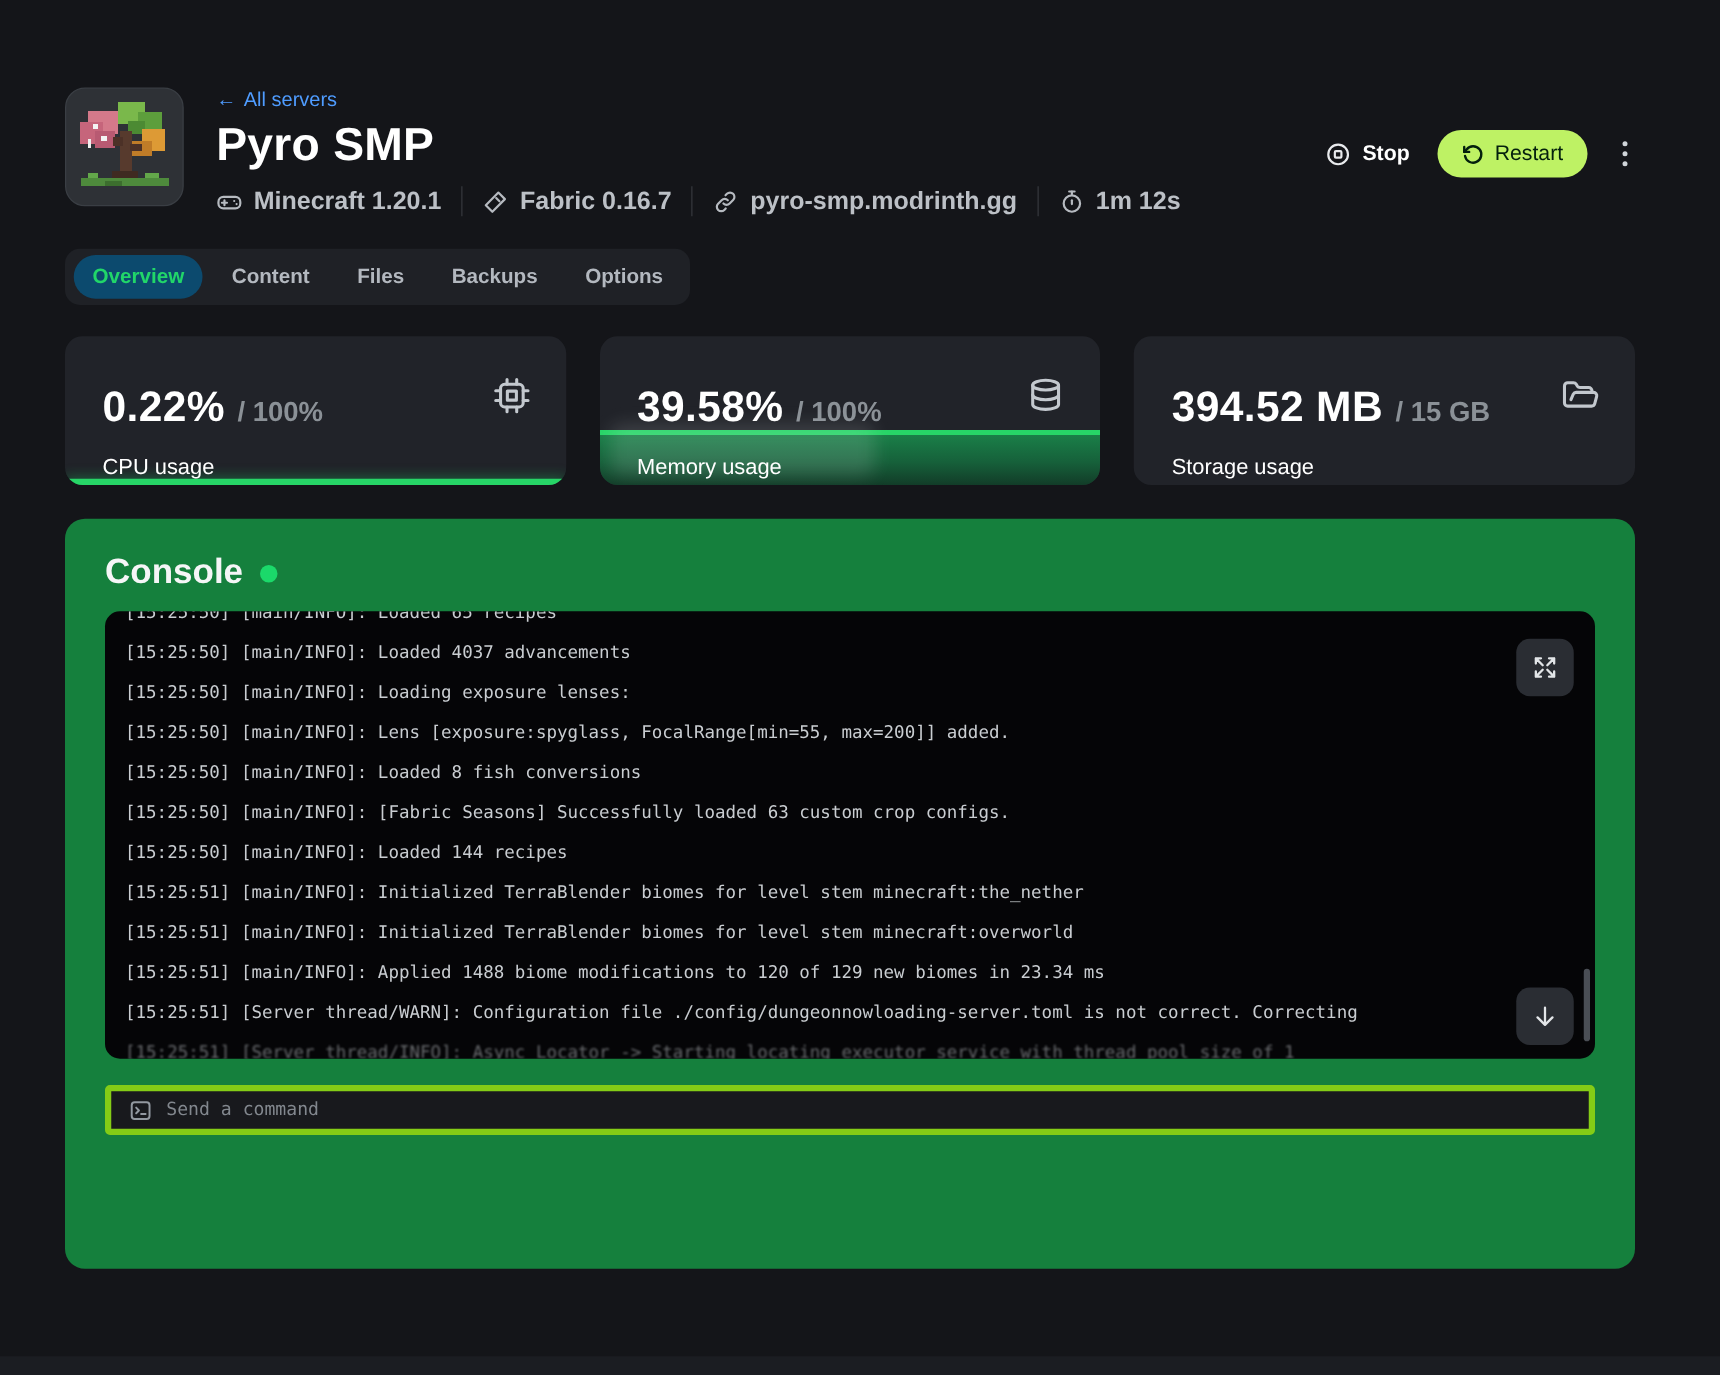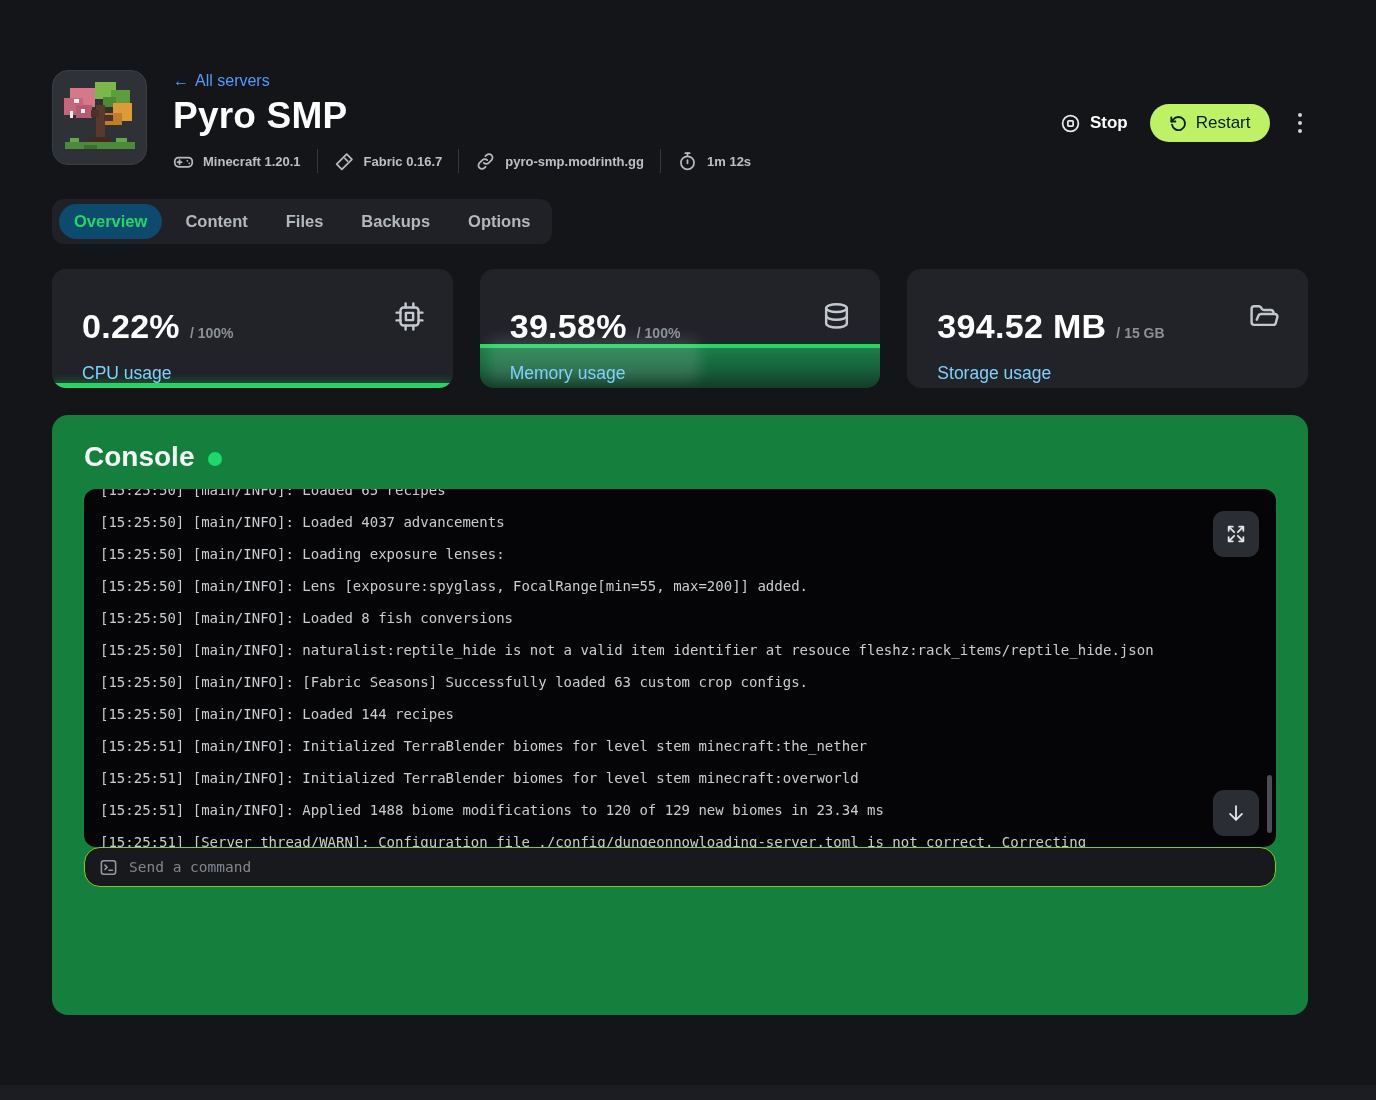--- a/index.html
+++ b/index.html
@@ -21,21 +21,21 @@
   }
   .server-logo svg { width:86px; height:86px; image-rendering:pixelated; }
   .header-info { margin-left:26px; }
   .back-link {
     display:inline-flex; align-items:center; gap:6px;
     color:#4f9cff; font-size:16px; font-weight:500; cursor:pointer;
     margin-top:2px;
   }
   .server-title { color:#ffffff; font-size:37px; font-weight:800; letter-spacing:.2px; margin-top:5px; }
   .meta-row { display:flex; align-items:center; gap:16px; margin-top:12px; }
-  .meta-item { display:flex; align-items:center; gap:9px; color:#bcc0c6; font-size:13px; font-weight:600; }
+  .meta-item { display:flex; align-items:center; gap:9px; color:#bcc0c6; font-size:20px; font-weight:600; }
   .meta-item svg { width:21px; height:21px; stroke:#b6bac0; fill:none; stroke-width:2; stroke-linecap:round; stroke-linejoin:round; }
   .meta-sep { width:1px; height:24px; background:#34373d; }
 
   .header-actions { margin-left:auto; margin-top:34px; display:flex; align-items:center; gap:22px; }
   .stop-button {
     display:flex; align-items:center; gap:9px; background:transparent; border:none;
     color:#ffffff; font-size:17px; font-weight:700; cursor:pointer;
     font-family:"Liberation Sans", sans-serif;
   }
   .stop-button svg { width:21px; height:21px; stroke:#e8eaed; fill:none; stroke-width:2; }
@@ -60,22 +60,22 @@
   .tab.active { background:#0c4a6e; color:#21d669; }
 
   
   .stats-row { display:flex; gap:27px; margin-top:25px; }
   .stat-card {
     position:relative; flex:1 1 0; height:119px; background:#212329;
     border-radius:14px; overflow:hidden; padding:38px 30px 0 30px;
   }
   .stat-value-row { display:flex; align-items:baseline; gap:10px; }
   .stat-value { color:#ffffff; font-size:34px; font-weight:800; letter-spacing:.3px; }
-  .stat-max { color:#8b9197; font-size:14px; font-weight:600; }
-  .stat-label { position:relative; z-index:2; color:#7dd3fc; font-size:17.5px; font-weight:500; margin-top:17px; }
+  .stat-max { color:#8b9197; font-size:22px; font-weight:600; }
+  .stat-label { position:relative; z-index:2; color:#ffffff; font-size:17.5px; font-weight:500; margin-top:17px; }
   .stat-icon { position:absolute; top:32px; right:28px; }
   .stat-icon svg { width:31px; height:31px; stroke:#c3c8ce; fill:none; stroke-width:1.9; stroke-linecap:round; stroke-linejoin:round; }
   .cpu-fill {
     position:absolute; left:0; right:0; bottom:0; height:5px;
     background:#27d567; box-shadow:0 0 10px rgba(27,217,106,.55);
   }
   .mem-fill {
     position:absolute; left:0; right:0; bottom:0; height:44px;
     background:linear-gradient(180deg,#1a7f48 0%,#16603a 55%,#123c28 100%);
     border-top:4px solid #27d567;
@@ -111,22 +111,22 @@
     display:flex; align-items:center; justify-content:center;
   }
   .log-btn svg { width:22px; height:22px; stroke:#e2e5e8; fill:none; stroke-width:2; stroke-linecap:round; stroke-linejoin:round; }
   .expand-btn { top:22px; right:17px; }
   .scrolldown-btn { bottom:11px; right:17px; }
   .log-scrollbar {
     position:absolute; right:4px; bottom:14px; width:5px; height:58px;
     border-radius:3px; background:#4a4e55; cursor:pointer;
   }
   .command-bar {
-    margin-top:0; height:40px; background:#18191d; border:1px solid #84cc16;
-    border-radius:16px; display:flex; align-items:center; gap:11px; padding:0 14px;
+    margin-top:21px; height:40px; background:#18191d; border:5px solid #84cc16;
+    border-radius:4px; display:flex; align-items:center; gap:11px; padding:0 14px;
     cursor:text;
   }
   .command-bar svg { width:19px; height:19px; stroke:#9298a0; fill:none; stroke-width:2; stroke-linecap:round; stroke-linejoin:round; flex:0 0 auto; }
   .command-input {
     background:transparent; border:none; outline:none; width:100%;
     font-family:"DejaVu Sans Mono","Liberation Mono",monospace;
     font-size:14.5px; color:#c9cdd1;
   }
   .command-input::placeholder { color:#82878e; }
 
@@ -298,21 +298,20 @@
         <div class="status-dot"></div>
       </div>
 
       <div class="log-area">
         <div class="log-lines">
           <div class="log-line clipped">[15:25:50] [main/INFO]: Loaded 65 recipes</div>
           <div class="log-line">[15:25:50] [main/INFO]: Loaded 4037 advancements</div>
           <div class="log-line">[15:25:50] [main/INFO]: Loading exposure lenses:</div>
           <div class="log-line">[15:25:50] [main/INFO]: Lens [exposure:spyglass, FocalRange[min=55, max=200]] added.</div>
           <div class="log-line">[15:25:50] [main/INFO]: Loaded 8 fish conversions</div>
-          <div class="log-line">[15:25:50] [main/INFO]: naturalist:reptile_hide is not a valid item identifier at resouce fleshz:rack_items/reptile_hide.json</div>
           <div class="log-line">[15:25:50] [main/INFO]: [Fabric Seasons] Successfully loaded 63 custom crop configs.</div>
           <div class="log-line">[15:25:50] [main/INFO]: Loaded 144 recipes</div>
           <div class="log-line">[15:25:51] [main/INFO]: Initialized TerraBlender biomes for level stem minecraft:the_nether</div>
           <div class="log-line">[15:25:51] [main/INFO]: Initialized TerraBlender biomes for level stem minecraft:overworld</div>
           <div class="log-line">[15:25:51] [main/INFO]: Applied 1488 biome modifications to 120 of 129 new biomes in 23.34 ms</div>
           <div class="log-line">[15:25:51] [Server thread/WARN]: Configuration file ./config/dungeonnowloading-server.toml is not correct. Correcting</div>
           <div class="log-line fade1">[15:25:51] [Server thread/INFO]: Async Locator -&gt; Starting locating executor service with thread pool size of 1</div>
           <div class="log-line fade2">[15:25:51] [Server thread/INFO]: Starting minecraft server version 1.20.1</div>
         </div>
 

